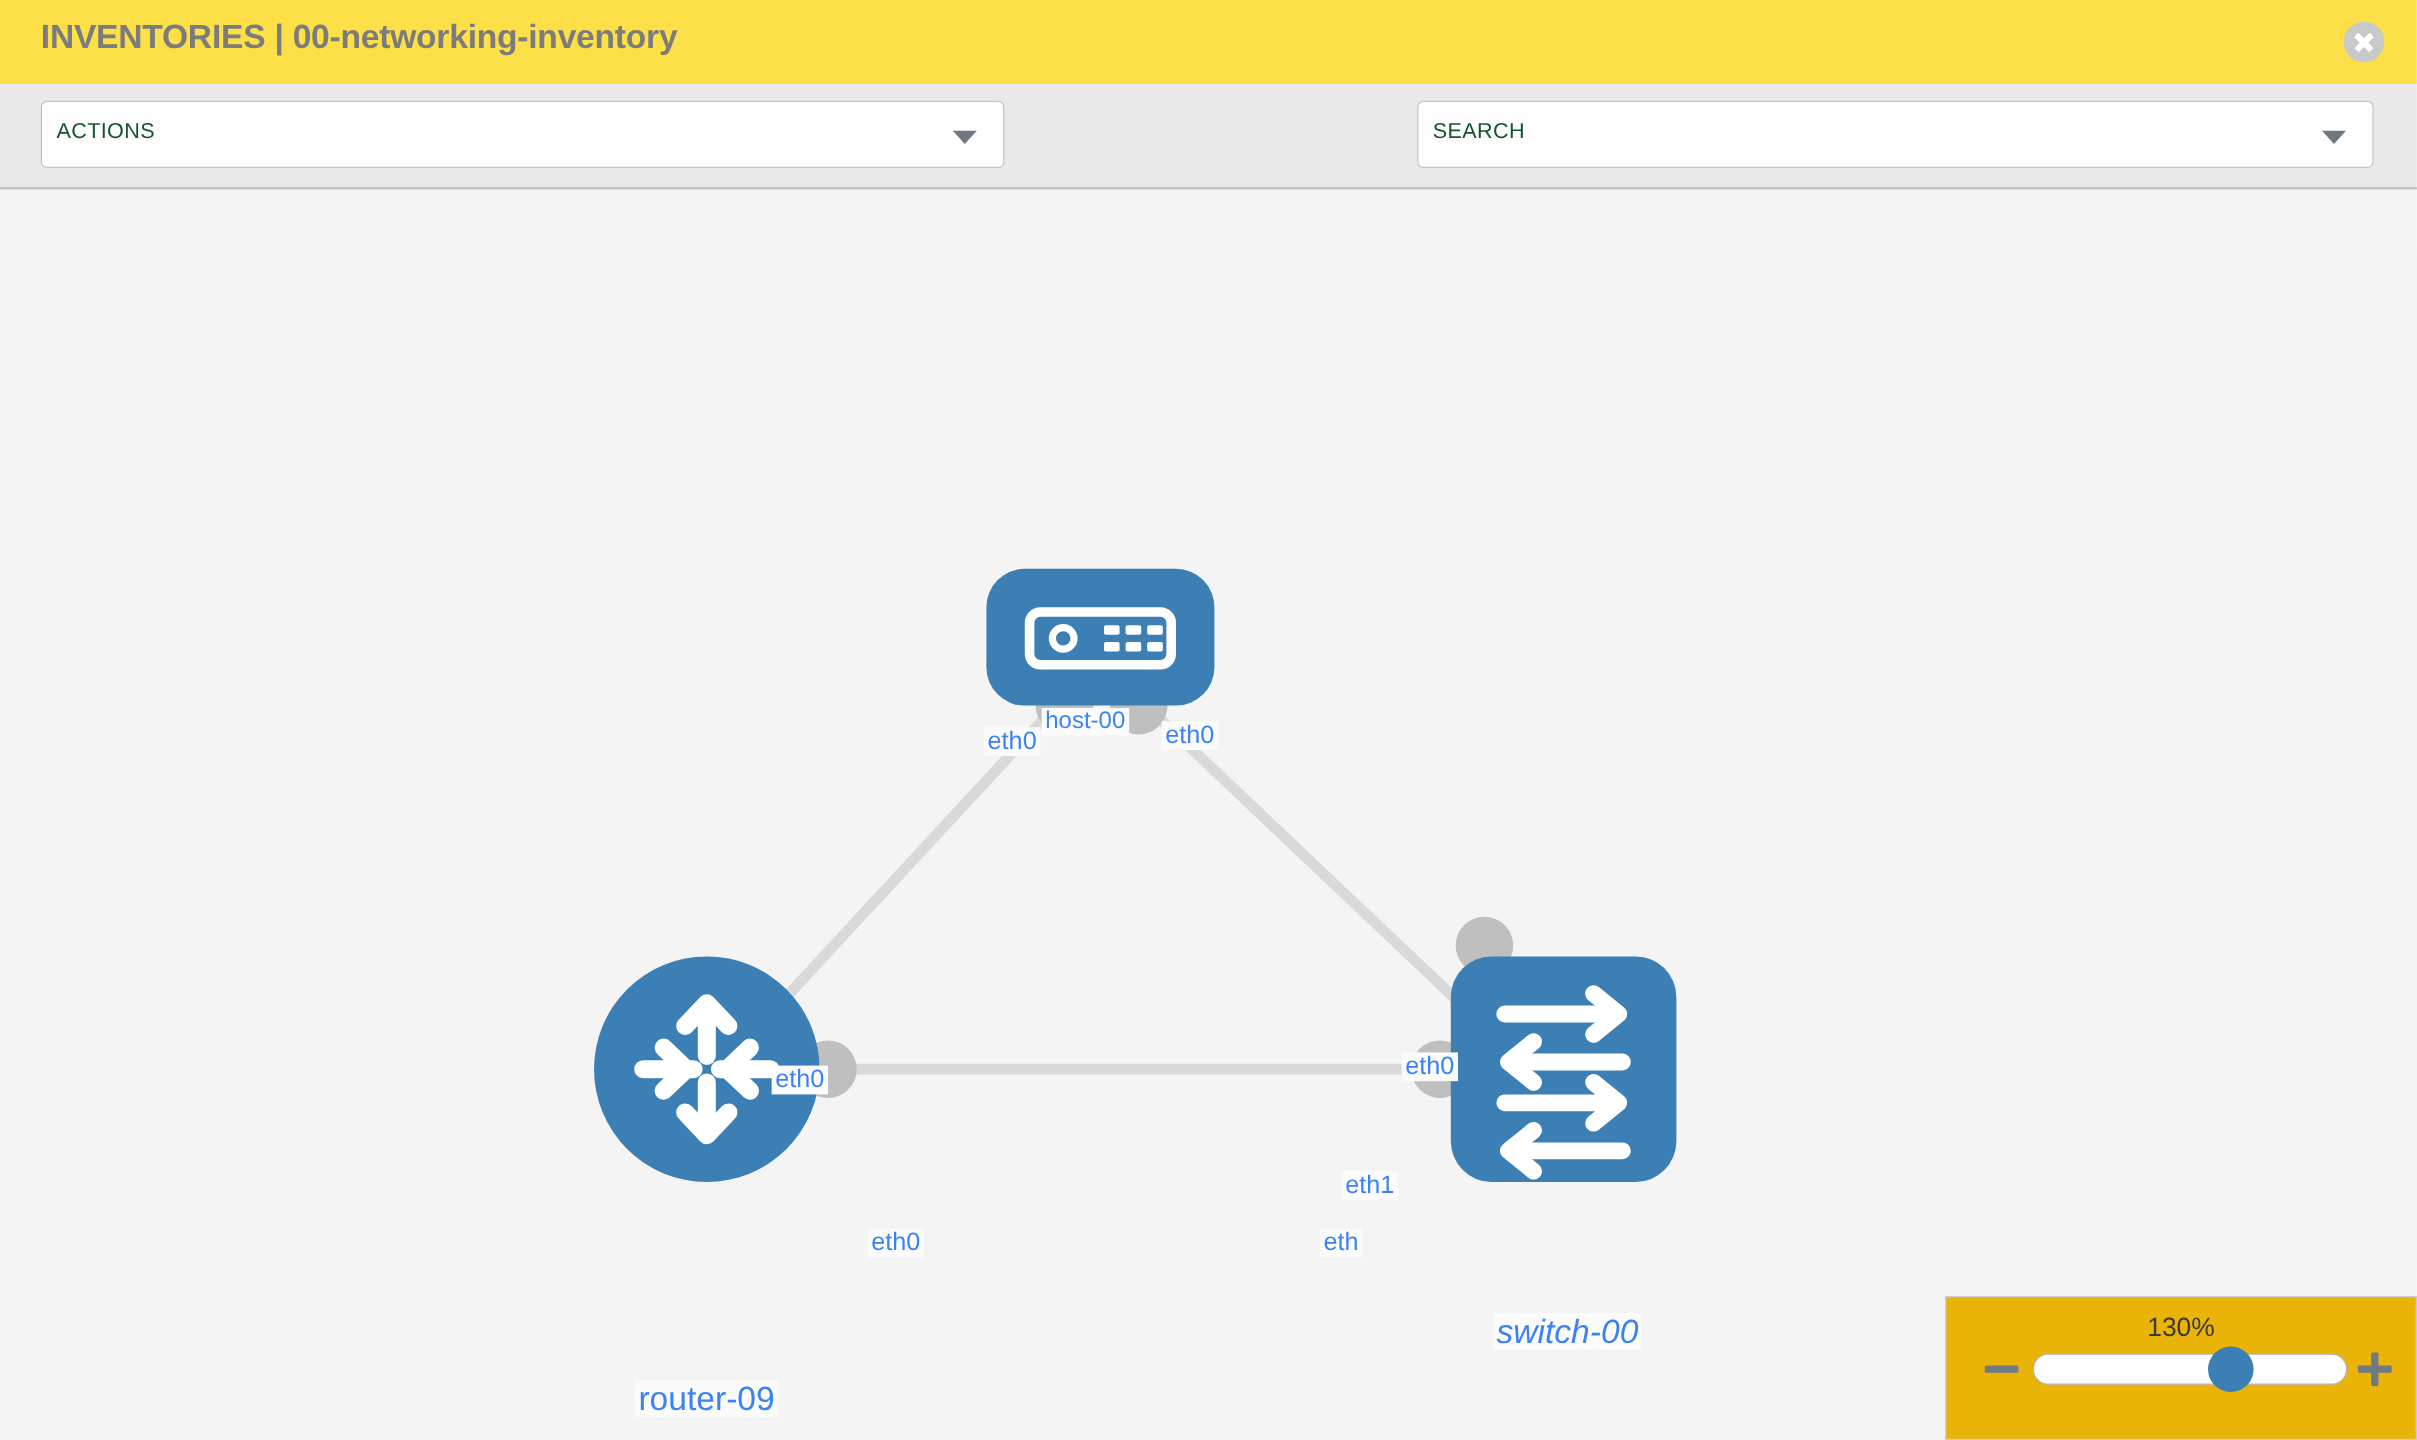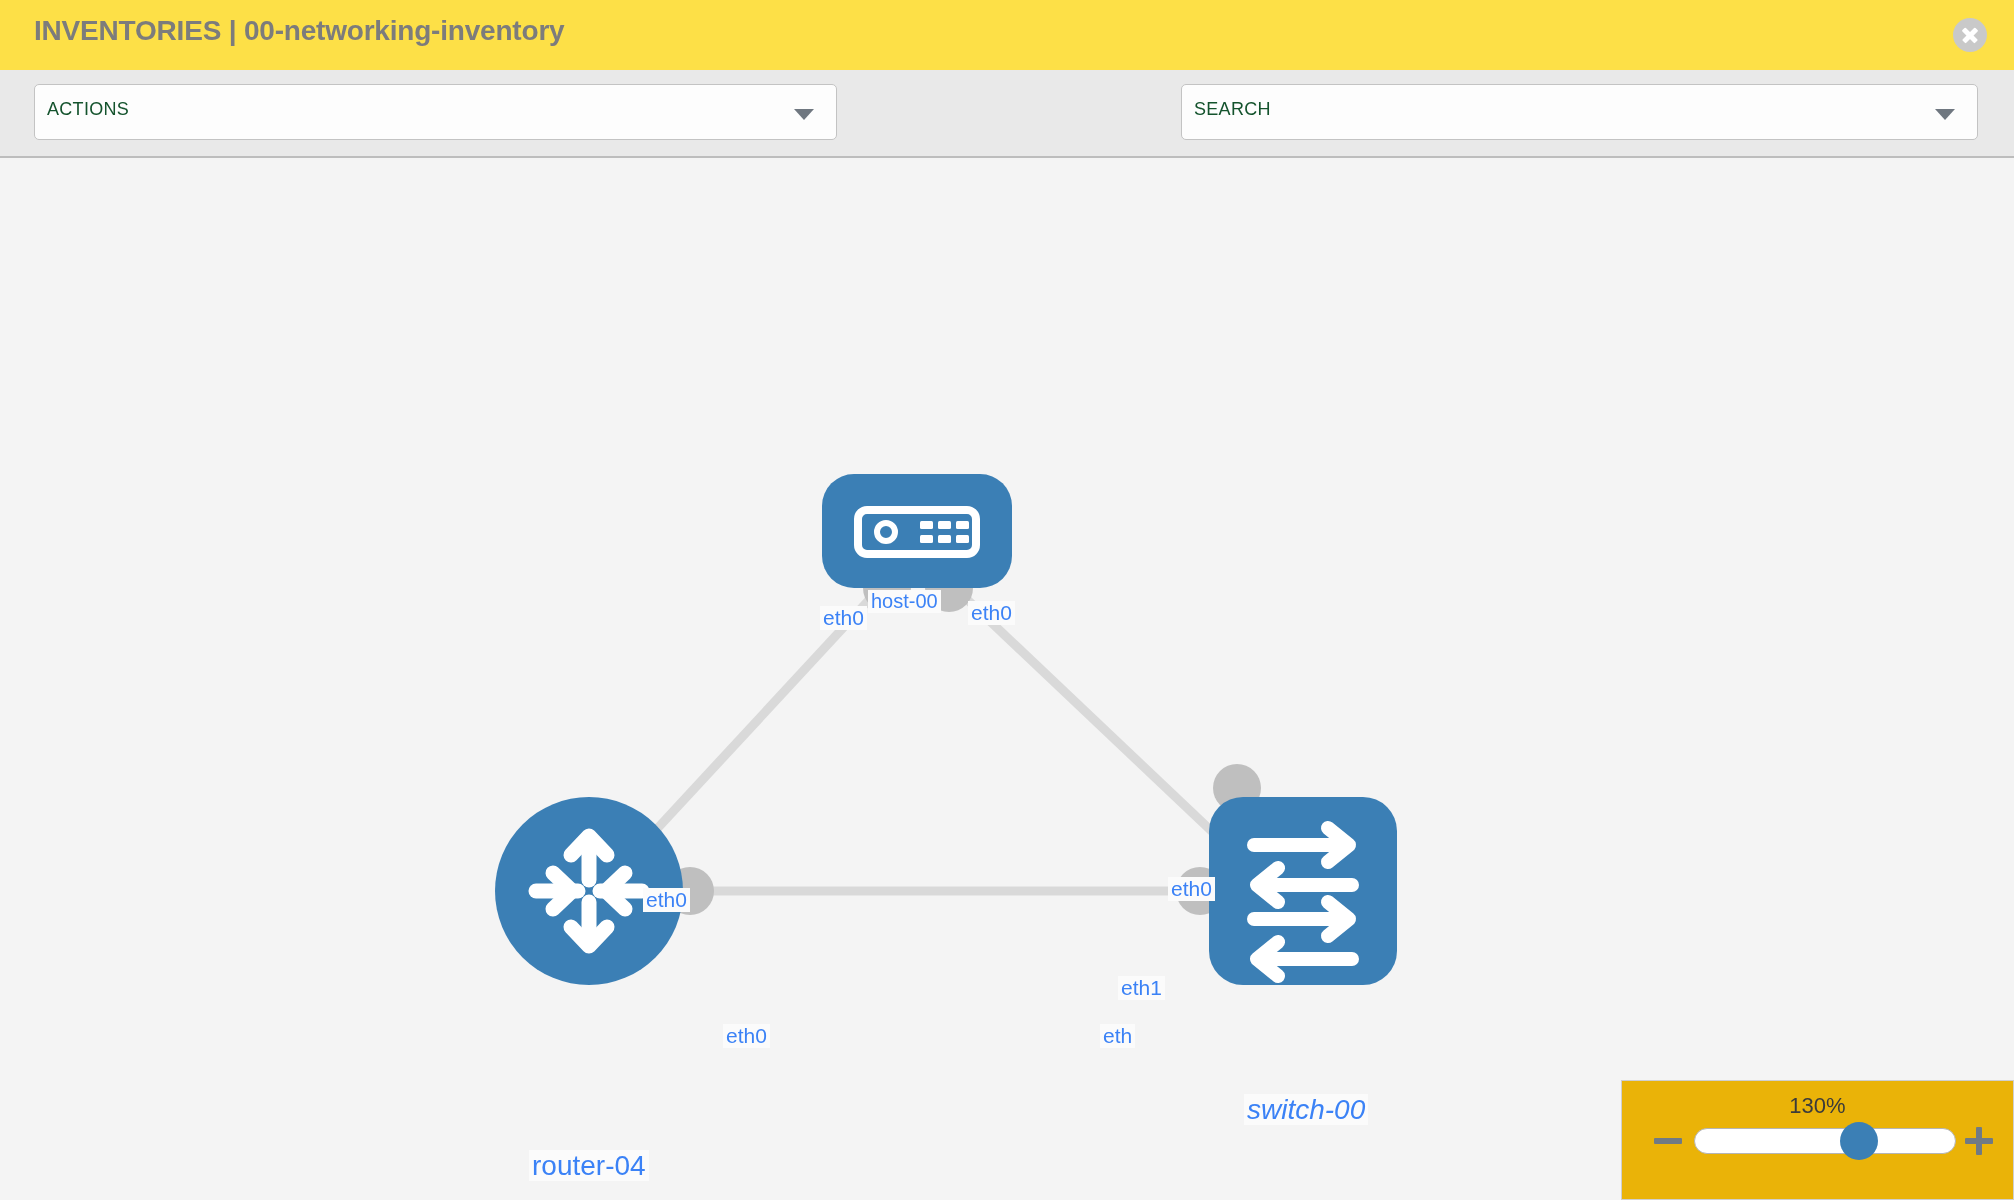--- a/index.html
+++ b/index.html
@@ -301,21 +301,21 @@
   <div class="nodelabel label-host" style="left:868px; top:432px;">host-00</div>
   <div class="nodelabel label-if" style="left:968px; top:443px;">eth0</div>
 
   <div class="nodelabel label-if" style="left:643px; top:730px;">eth0</div>
   <div class="nodelabel label-if" style="left:1168px; top:719px;">eth0</div>
 
   <div class="nodelabel label-if" style="left:723px; top:866px;">eth0</div>
   <div class="nodelabel label-if" style="left:1100px; top:866px;">eth</div>
   <div class="nodelabel label-if" style="left:1118px; top:818px;">eth1</div>
 
-  <div class="nodelabel label-node" style="left:529px; top:992px;">router-04</div>
+  <div class="nodelabel label-node" style="left:529px; top:992px;">router-09</div>
   <div class="nodelabel label-node" style="left:1244px; top:936px;font-style:italic;">switch-00</div>
 </div>
 
 <div id="zoom-panel">
   <div id="zoom-value">130%</div>
   <div id="zoom-minus">
     <div class="h"></div>
   </div>
   <div id="zoom-track"></div>
   <div id="zoom-handle" style="left: 218.06px;"></div>

